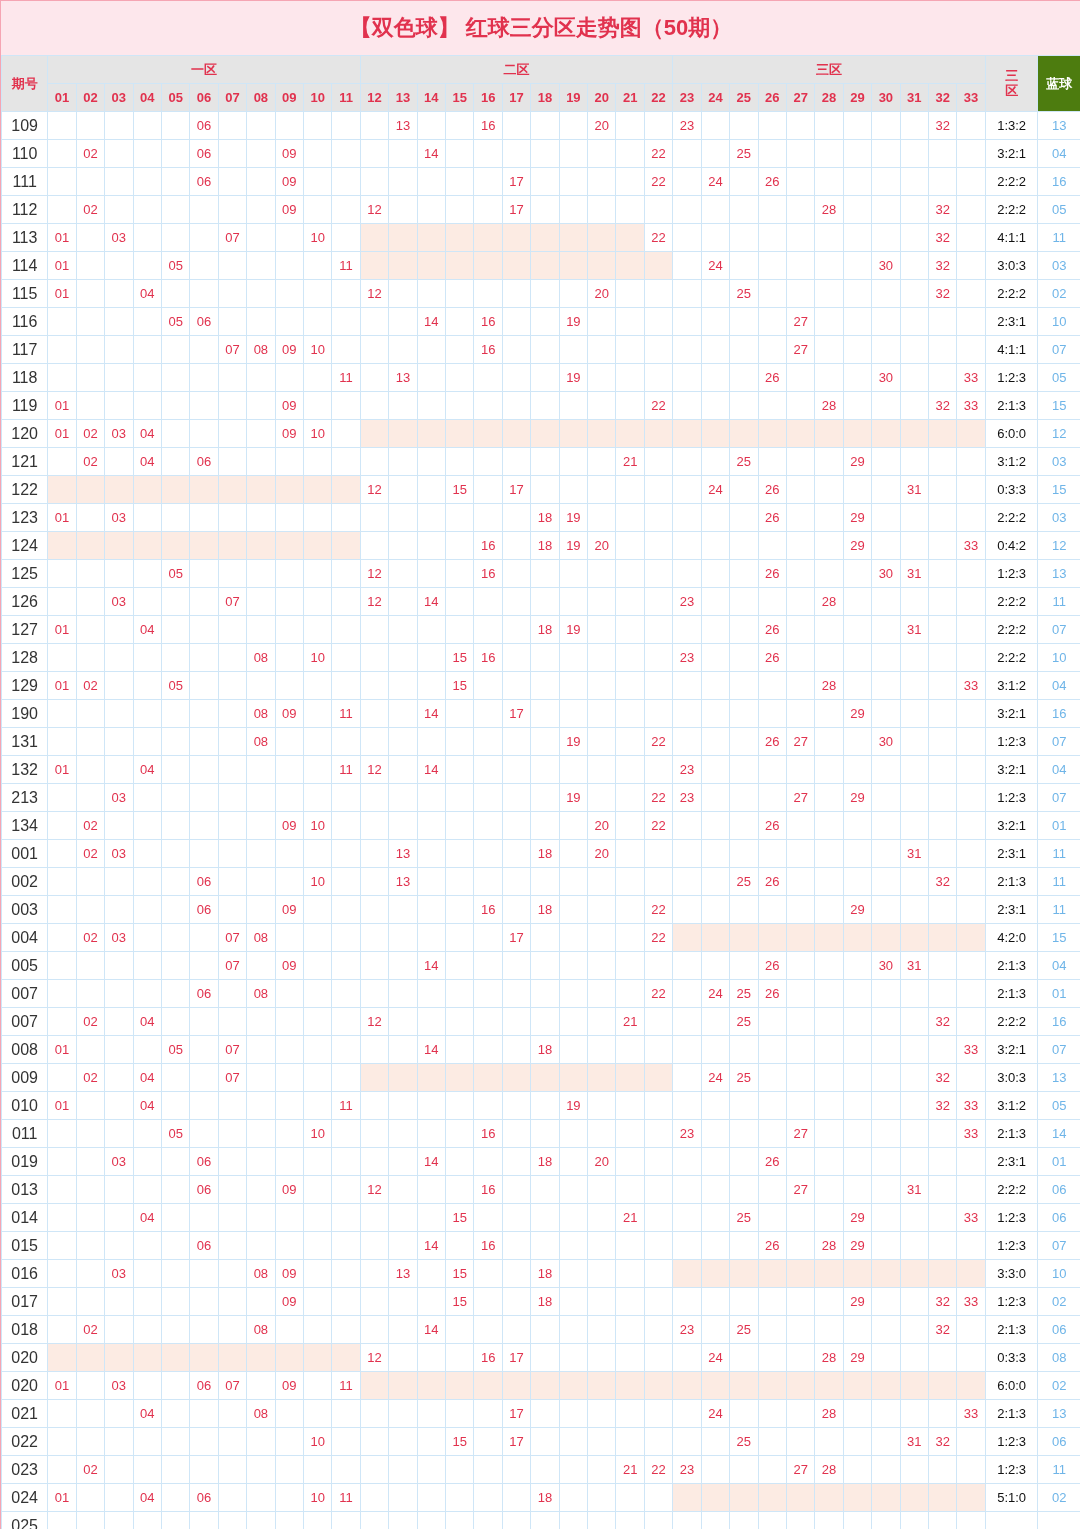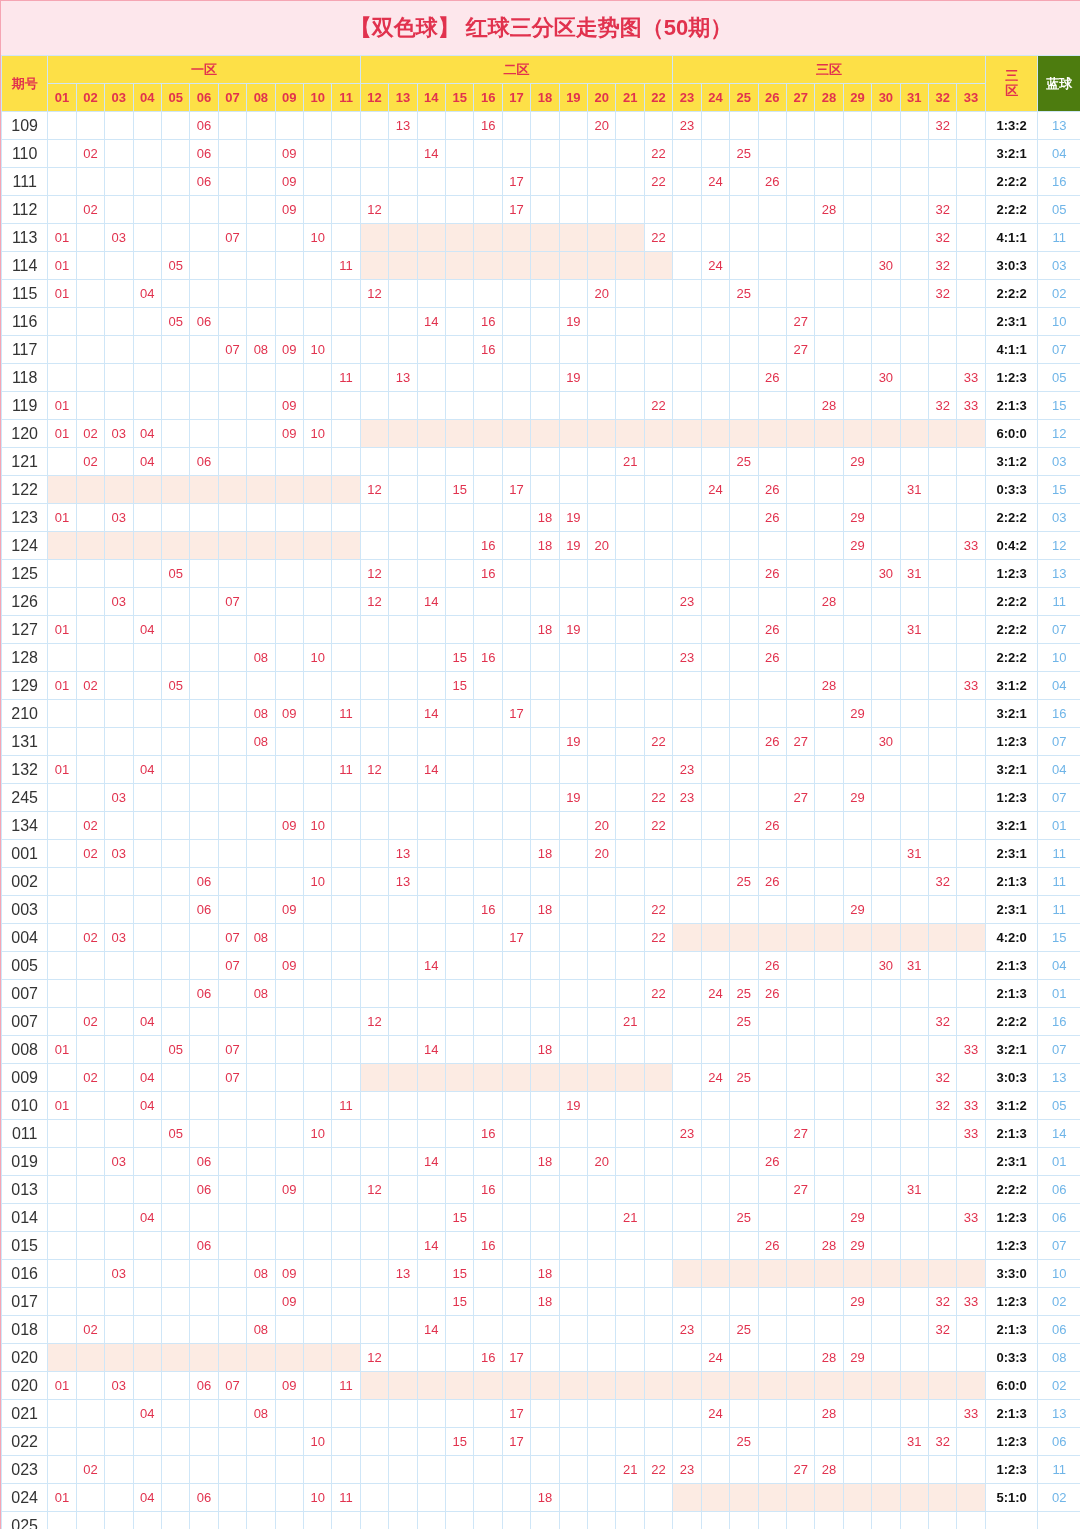--- a/index.html
+++ b/index.html
@@ -1,25 +1,25 @@
 <!DOCTYPE html>
 <html><head>
 <meta charset="utf-8">
 <style>
   body { margin:0; font-family:"Microsoft YaHei",Arial,sans-serif; background:#fff; font-size:14px; }
   .wrap { width:1080px; margin:0 auto; border:1px solid #f5a5b3; background:#fff; }
   .title { background:#fde7ec; color:#e1324e; font-size:22px; font-weight:bold; text-align:center; padding:12px 0; }
   table { border-collapse:collapse; width:100%; table-layout:fixed; }
   th,td { border:1px solid #cfe6f7; text-align:center; height:27px; font-size:13px; padding:0; }
-  th { background:#fde047; color:#e1324e; font-weight:bold; }
+  th { background:#e5e5e5; color:#e1324e; font-weight:bold; }
   th.blue-h { background:#4d7c0f; color:#fff; }
   .period { color:#333; font-size:16px; }
   td.red { color:#e1324e; font-weight:500; }
   td.none { background:#fcebe3; }
-  td.ratio { color:#111; font-weight:bold; background:#fff; }
+  td.ratio { color:#111; font-weight:normal; background:#fff; }
   td.blueb { color:#6fb5e8; font-weight:500; }
   col.p   { width:44px; }
   col.n   { width:27px; }
   col.r   { width:50px; }
   col.b   { width:40px; }
 </style>
 </head>
 <body>
 
 <div class="wrap">
@@ -869,21 +869,21 @@
           <td class="red">28</td>
           <td class=""></td>
           <td class=""></td>
           <td class=""></td>
           <td class=""></td>
           <td class="red">33</td>
           <td class="ratio">3:1:2</td>
           <td class="blueb">04</td>
         </tr>
         <tr>
-          <td class="period">210</td>
+          <td class="period">190</td>
           <td class=""></td>
           <td class=""></td>
           <td class=""></td>
           <td class=""></td>
           <td class=""></td>
           <td class=""></td>
           <td class=""></td>
           <td class="red">08</td>
           <td class="red">09</td>
           <td class=""></td>
@@ -983,21 +983,21 @@
           <td class=""></td>
           <td class=""></td>
           <td class=""></td>
           <td class=""></td>
           <td class=""></td>
           <td class=""></td>
           <td class="ratio">3:2:1</td>
           <td class="blueb">04</td>
         </tr>
         <tr>
-          <td class="period">245</td>
+          <td class="period">213</td>
           <td class=""></td>
           <td class=""></td>
           <td class="red">03</td>
           <td class=""></td>
           <td class=""></td>
           <td class=""></td>
           <td class=""></td>
           <td class=""></td>
           <td class=""></td>
           <td class=""></td>

